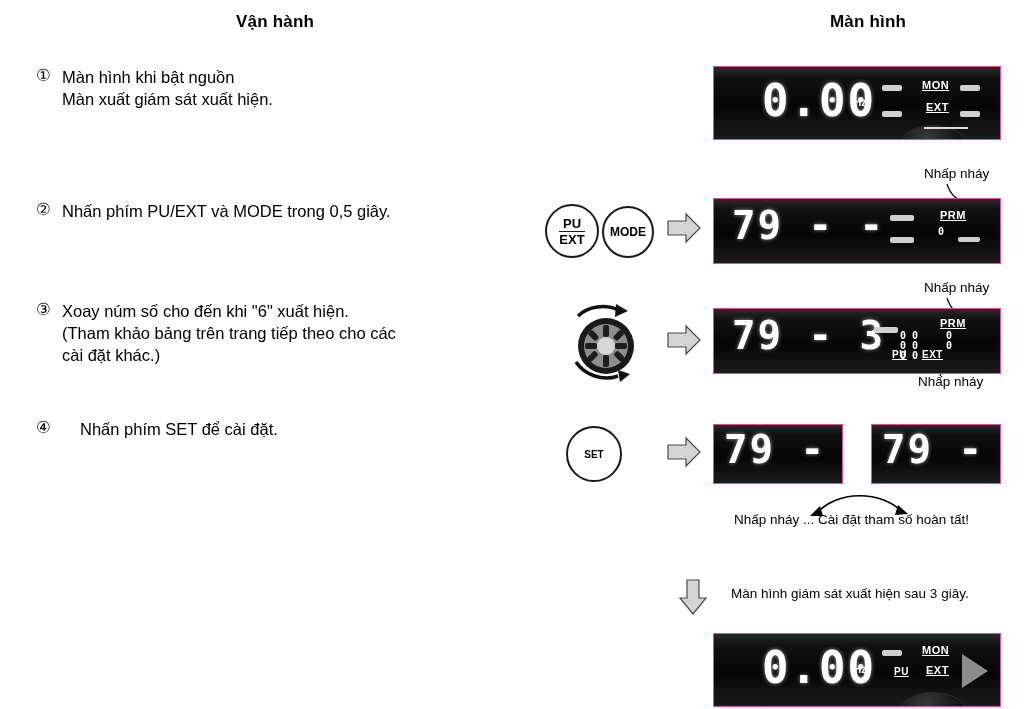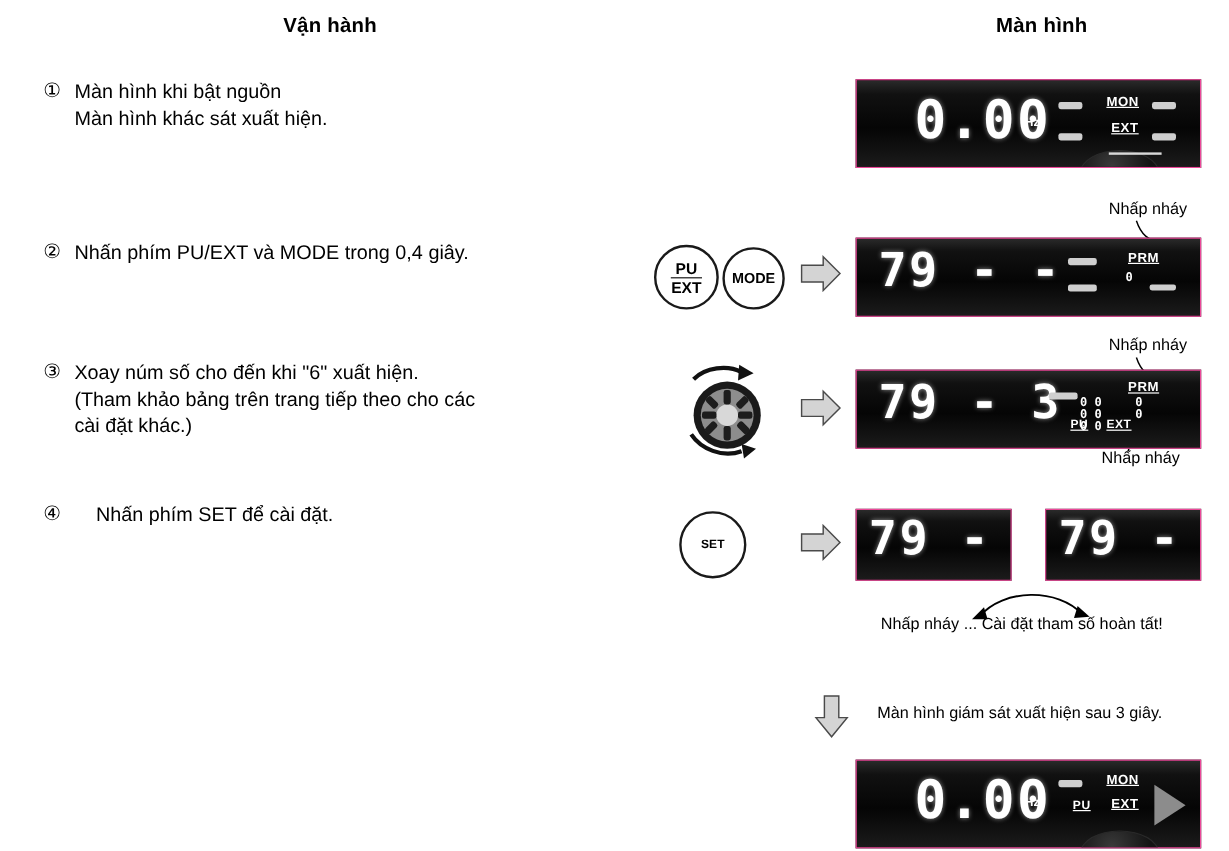--- a/index.html
+++ b/index.html
@@ -147,40 +147,40 @@
 </style>
 </head>
 <body>
 
 <div class="abs col-head" style="left:236px; top:12px;">Vận hành</div>
 <div class="abs col-head" style="left:830px; top:12px;">Màn hình</div>
 
 <div class="abs" style="left:36px; top:66px; width:520px;">
   <span class="abs" style="left:0; top:0; font-size:16.5px;">①</span>
   <div class="step-text" style="margin-left:26px;">Màn hình khi bật nguồn
-Màn hình khác sát xuất hiện.</div>
+Màn xuất giám sát xuất hiện.</div>
 </div>
 
 <div class="panel" style="left:713px; top:66px; width:286px; height:72px;">
   <div class="panel-grad"></div>
   <div class="seg big" style="left:48px; top:8px;">0.00</div>
   <div class="hz" style="left:140px; top:30px;">Hz</div>
   <div class="lamp-label" style="left:196px; top:12px;">MON</div>
   <div class="lamp-label" style="left:200px; top:34px;">EXT</div>
   <div class="led-bar" style="left:168px; top:18px; width:20px; height:6px;"></div>
   <div class="led-bar" style="left:168px; top:44px; width:20px; height:6px;"></div>
   <div class="led-bar" style="left:246px; top:18px; width:20px; height:6px;"></div>
   <div class="led-bar" style="left:246px; top:44px; width:20px; height:6px;"></div>
   <div class="knob-dark" style="left:186px; top:58px; width:64px; height:36px;"></div>
   <div class="led-line" style="left:210px; top:60px; width:44px;"></div>
 </div>
 
 <div class="abs" style="left:36px; top:200px; width:520px;">
   <span class="abs" style="left:0; top:0; font-size:16.5px;">②</span>
-  <div class="step-text" style="margin-left:26px;">Nhấn phím PU/EXT và MODE trong 0,4 giây.</div>
+  <div class="step-text" style="margin-left:26px;">Nhấn phím PU/EXT và MODE trong 0,5 giây.</div>
 </div>
 
 <div class="key" style="left:545px; top:204px; width:50px; height:50px;">
   <span>PU</span>
   <span class="divider"></span>
   <span>EXT</span>
 </div>
 
 <div class="key" style="left:602px; top:206px; width:48px; height:48px; font-size:12px;">
   <span>MODE</span>

